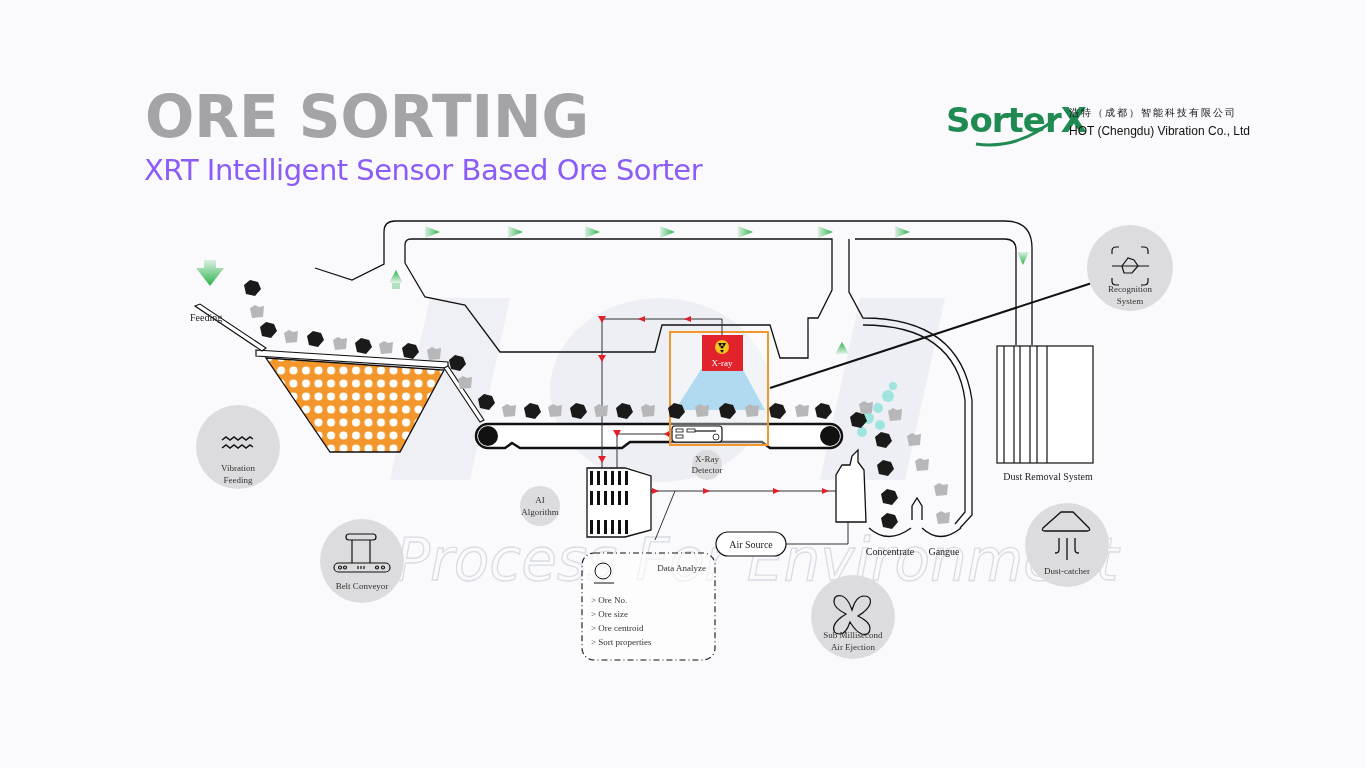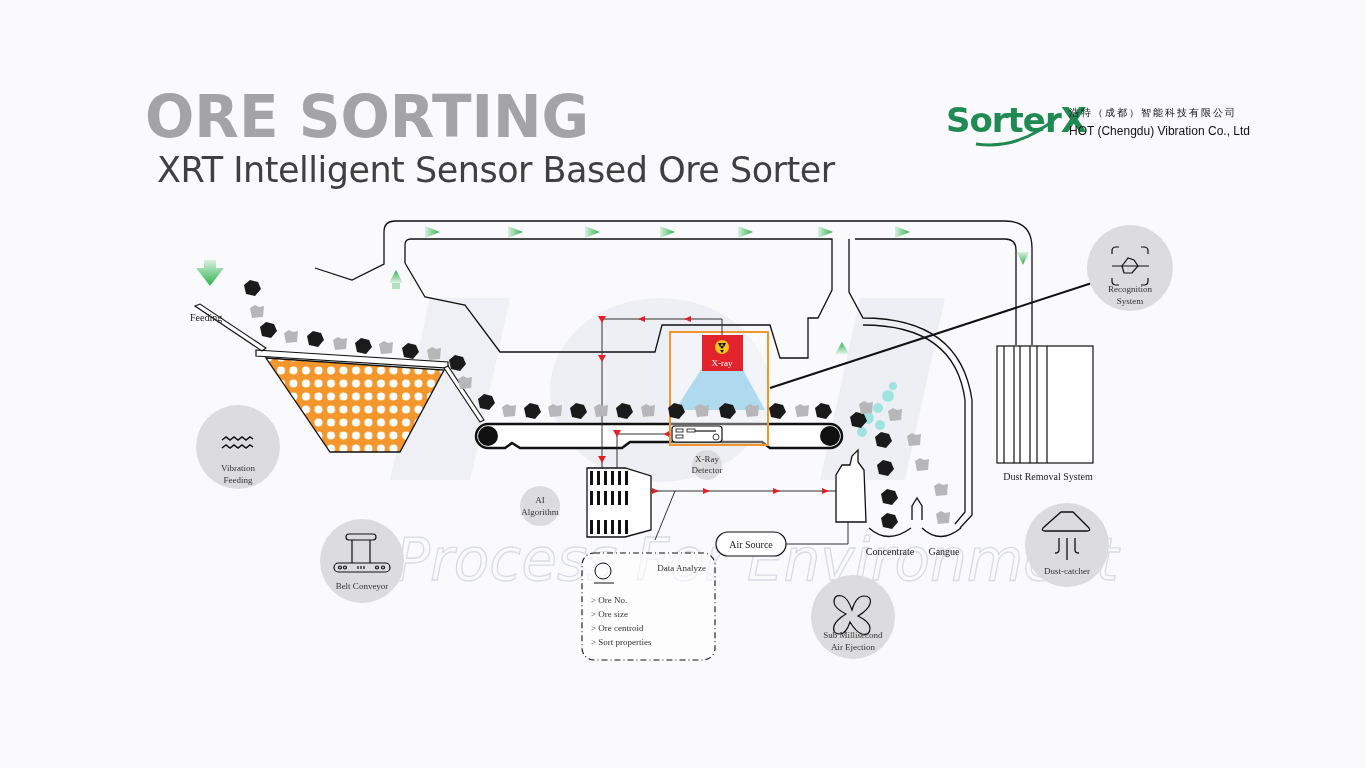--- a/index.html
+++ b/index.html
@@ -1,19 +1,19 @@
 <!DOCTYPE html>
 <html><head>
 <meta charset="utf-8">
 <style>
   html, body { margin:0; padding:0; }
   body { width:1366px; height:768px; background:#fafafd; position:relative; overflow:hidden; font-family:"Liberation Serif", serif; }
   .abs { position:absolute; }
   .title { left:145px; top:84px; font-family:"DejaVu Sans", sans-serif; font-weight:bold; font-size:58px; color:#a4a4a6; letter-spacing:0px; line-height:66px; }
-  .subtitle { left:157px; top:148px; font-family:"DejaVu Sans", sans-serif; font-size:35px; color:#404040; line-height:44px; letter-spacing:-0.5px; }
+  .subtitle { left:144px; top:148px; font-family:"DejaVu Sans", sans-serif; font-size:29px; color:#8b5cf6; line-height:44px; letter-spacing:-0.5px; }
   .logo { left:946px; top:98px; width:310px; height:52px; }
   .logo-word { position:absolute; left:0; top:2px; font-family:"DejaVu Sans", sans-serif; font-weight:bold; font-size:34px; color:#1f8a52; letter-spacing:-1px; }
   .logo-cn { position:absolute; left:123px; top:8px; font-size:10px; font-family:Liberation Sans, sans-serif; color:#111; letter-spacing:2px; }
   .logo-en { position:absolute; left:123px; top:26px; font-size:12px; font-family:"Liberation Sans", sans-serif; color:#111; }
   svg#diagram { position:absolute; left:0; top:0; }
   .lbl { font-family:"Liberation Serif", serif; font-size:10px; fill:#222; }
   .lbl-sm { font-family:"Liberation Serif", serif; font-size:9px; fill:#333; }
   .watermark { font-family:"DejaVu Sans", sans-serif; font-style:italic; font-size:58px; fill:none; stroke:#d9dce4; stroke-width:1.3; }
 </style>
 </head>

